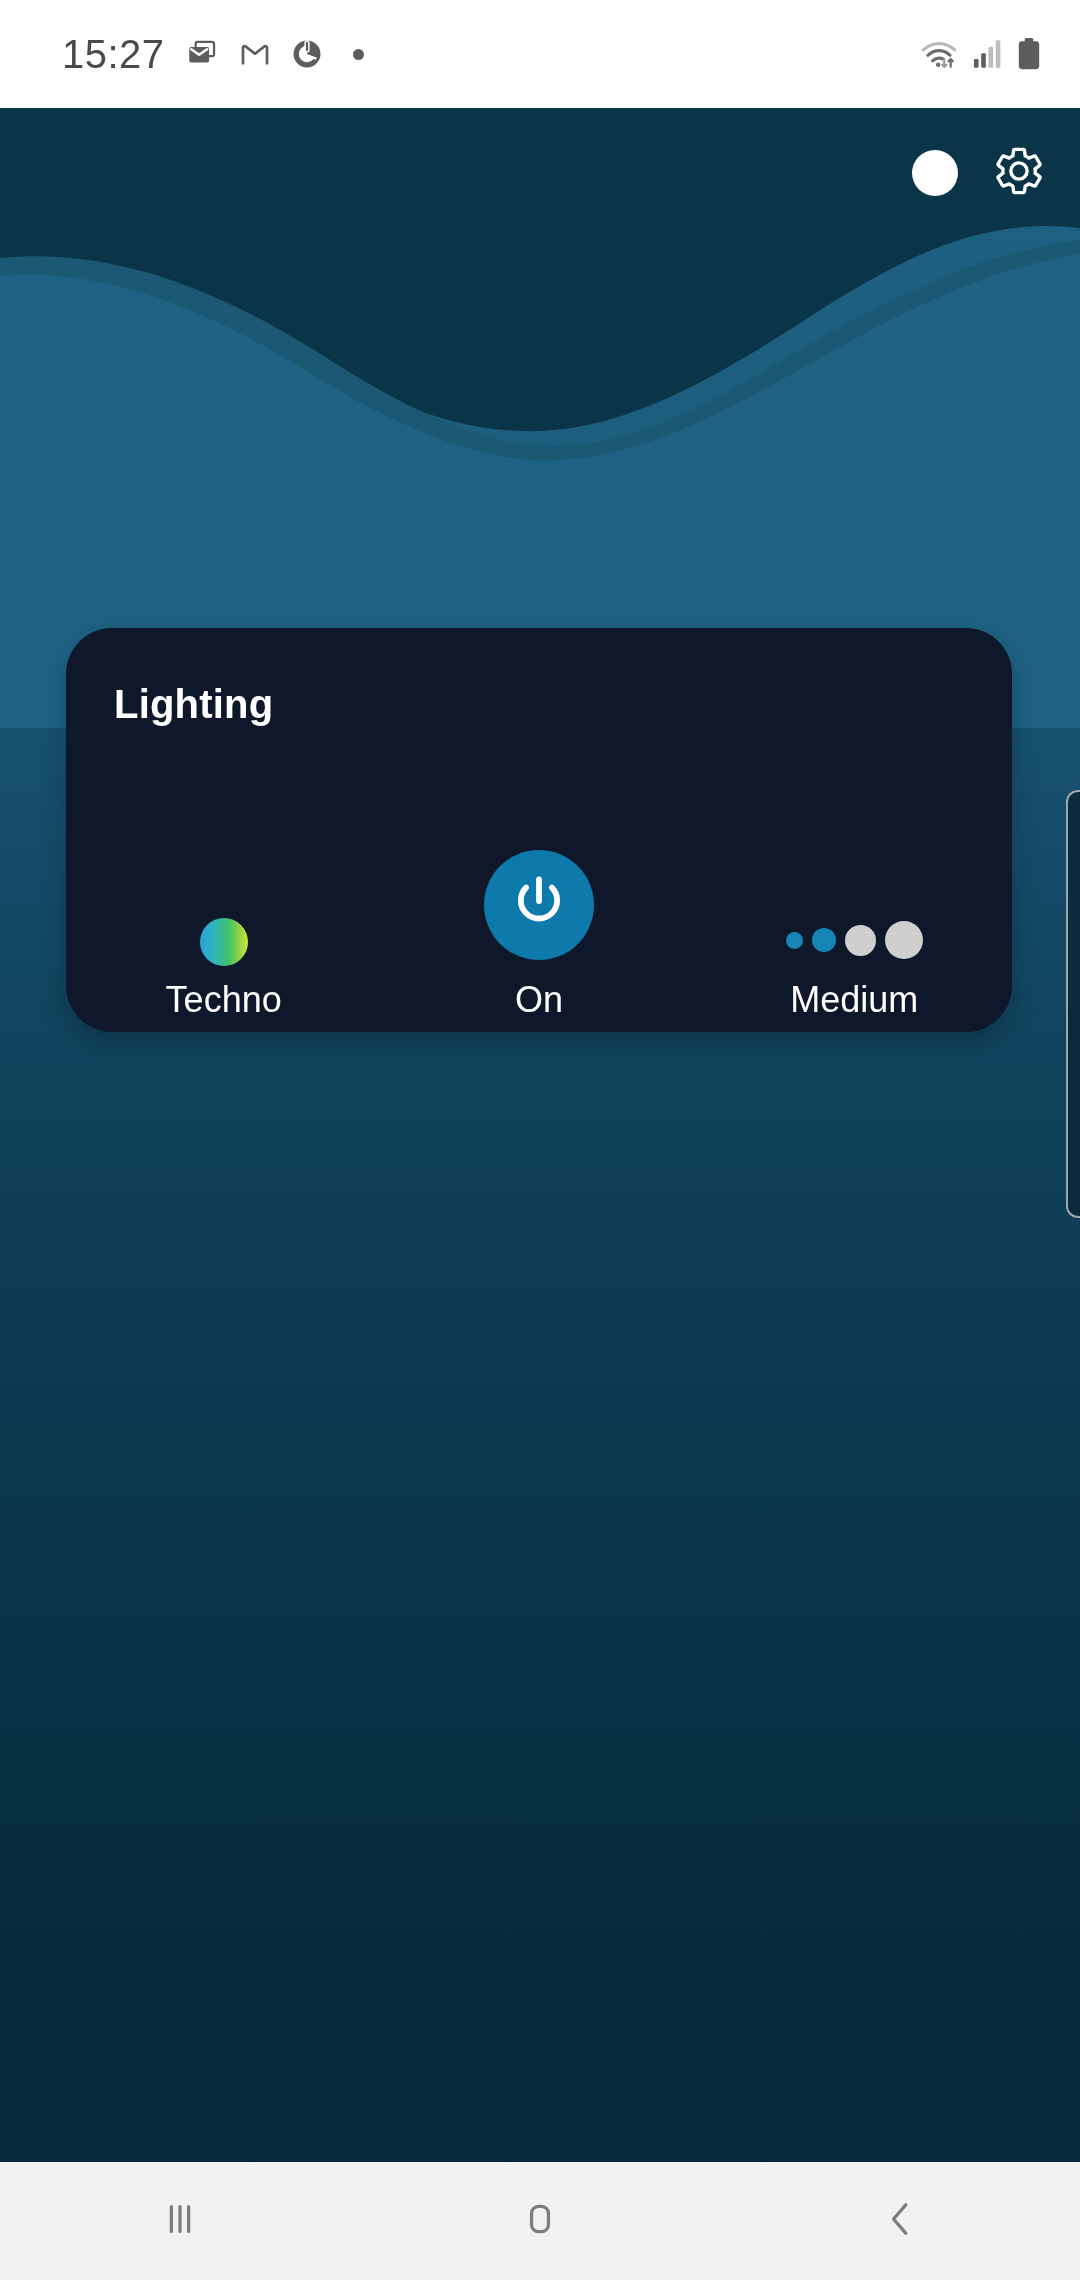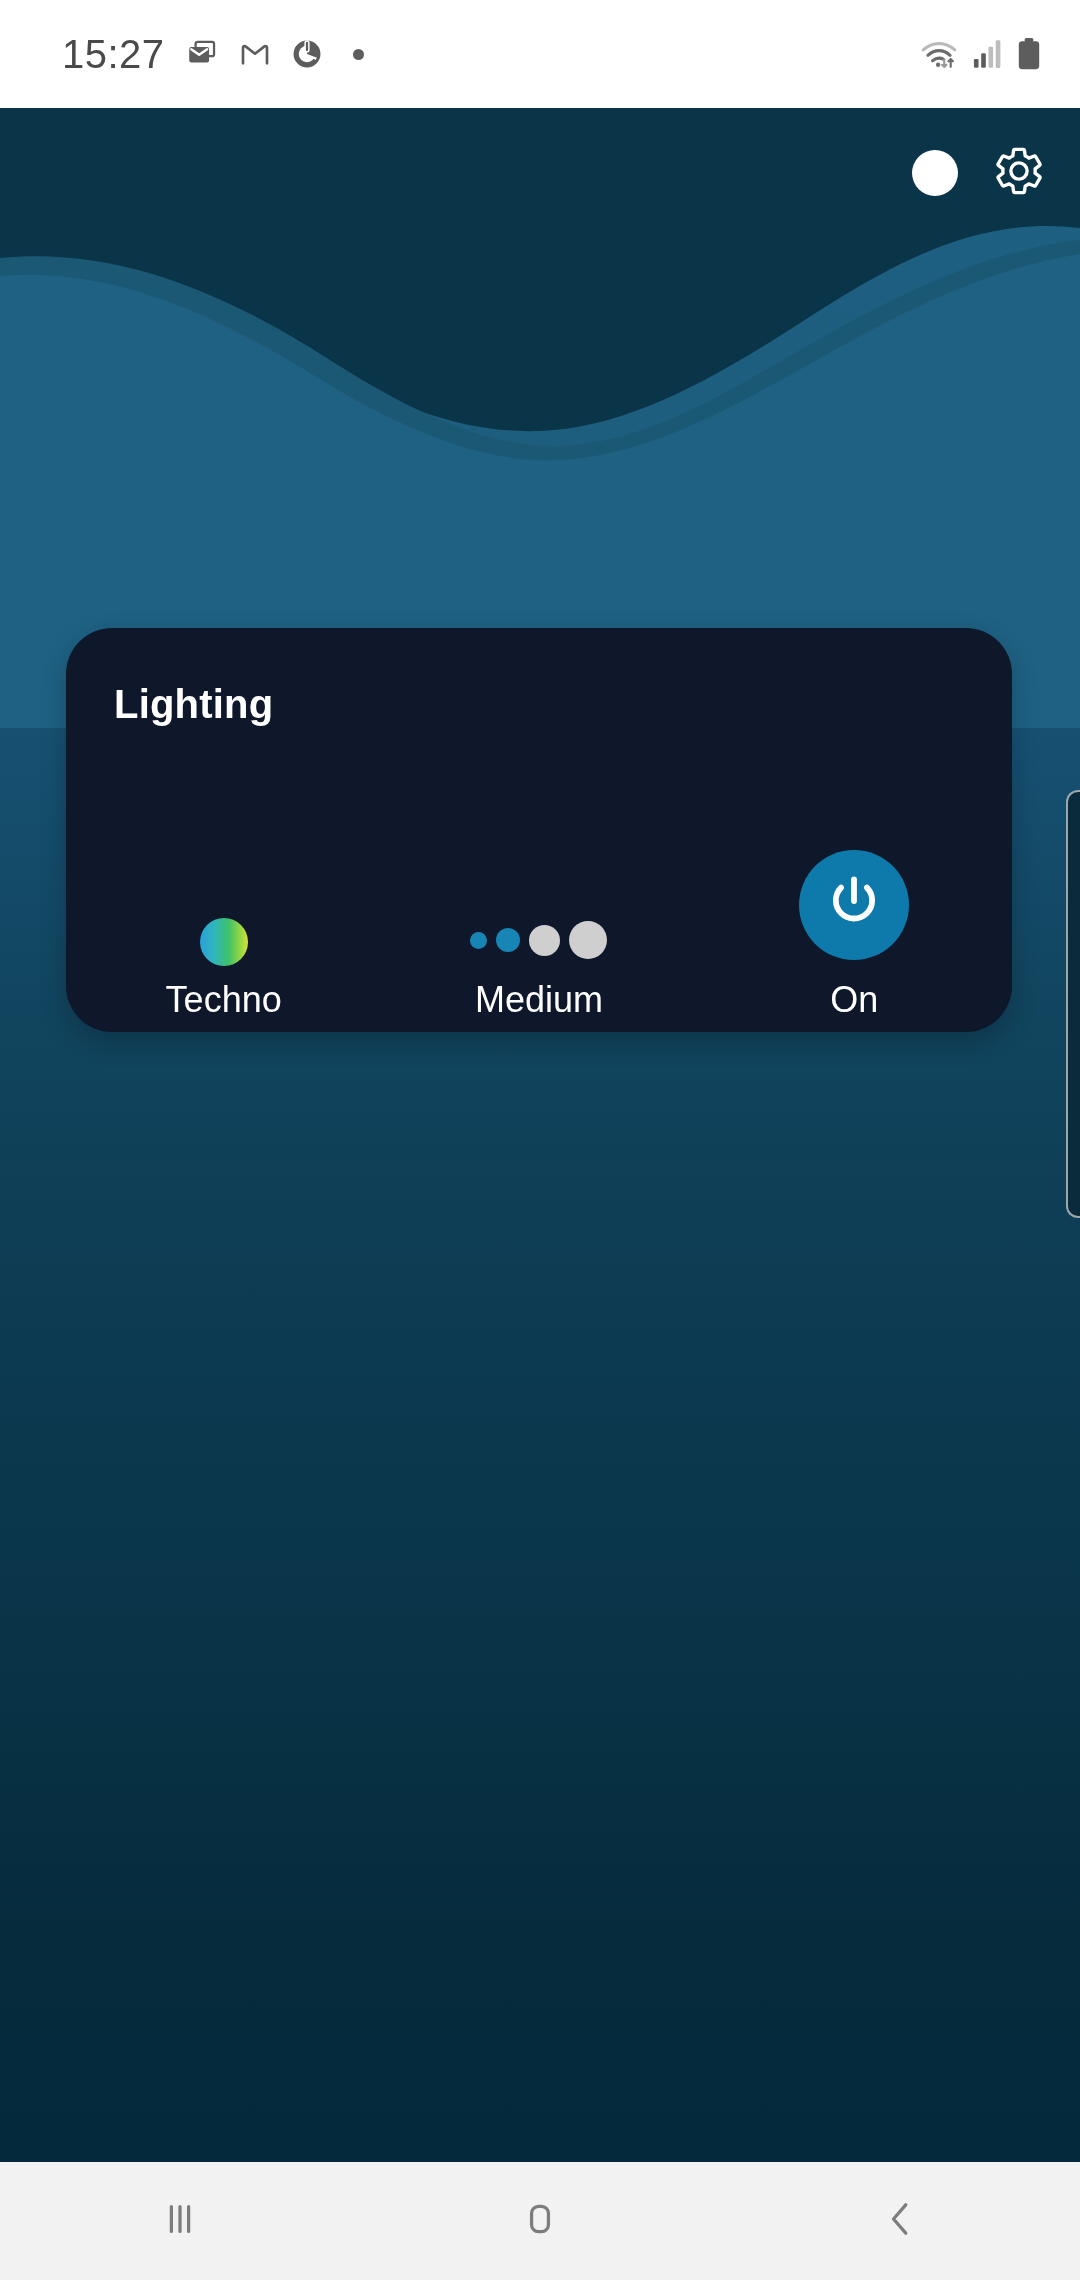--- a/index.html
+++ b/index.html
@@ -327,41 +327,41 @@
     <div class="card-title">Lighting</div>
 
     <div class="card-row">
 
       <div class="cell">
         <div class="effect-swatch"></div>
         <div class="cell-label">Techno</div>
       </div>
 
       <div class="cell">
-        <div class="dots">
-          <span class="dot d1 on"></span>
-          <span class="dot d2 on"></span>
-          <span class="dot d3 off"></span>
-          <span class="dot d4 off"></span>
-        </div>
-        <div class="cell-label">Medium</div>
-      </div>
-
-      <div class="cell">
         <div class="power-btn">
           <span>
             <svg width="66" height="66" viewBox="0 0 24 24">
               <path d="M12,3.4 L12,11.3" fill="none" stroke="#ffffff" stroke-width="2.1" stroke-linecap="round"></path>
               <path d="M7.3,6.4 a6.6,6.6 0 1 0 9.4,0" fill="none" stroke="#ffffff" stroke-width="2.1" stroke-linecap="round"></path>
             </svg>
           </span>
         </div>
         <div class="cell-label">On</div>
       </div>
 
+      <div class="cell">
+        <div class="dots">
+          <span class="dot d1 on"></span>
+          <span class="dot d2 on"></span>
+          <span class="dot d3 off"></span>
+          <span class="dot d4 off"></span>
+        </div>
+        <div class="cell-label">Medium</div>
+      </div>
+
     </div>
   </div>
 
   <div class="scrollbar"></div>
 
   <div class="navbar">
     <div class="nav-btn">
       <span>
         <svg width="46" height="46" viewBox="0 0 24 24">
           <path d="M7.5,5.5 L7.5,18.5 M12,5.5 L12,18.5 M16.5,5.5 L16.5,18.5" stroke="#7d7d7d" stroke-width="1.7" stroke-linecap="round"></path>

